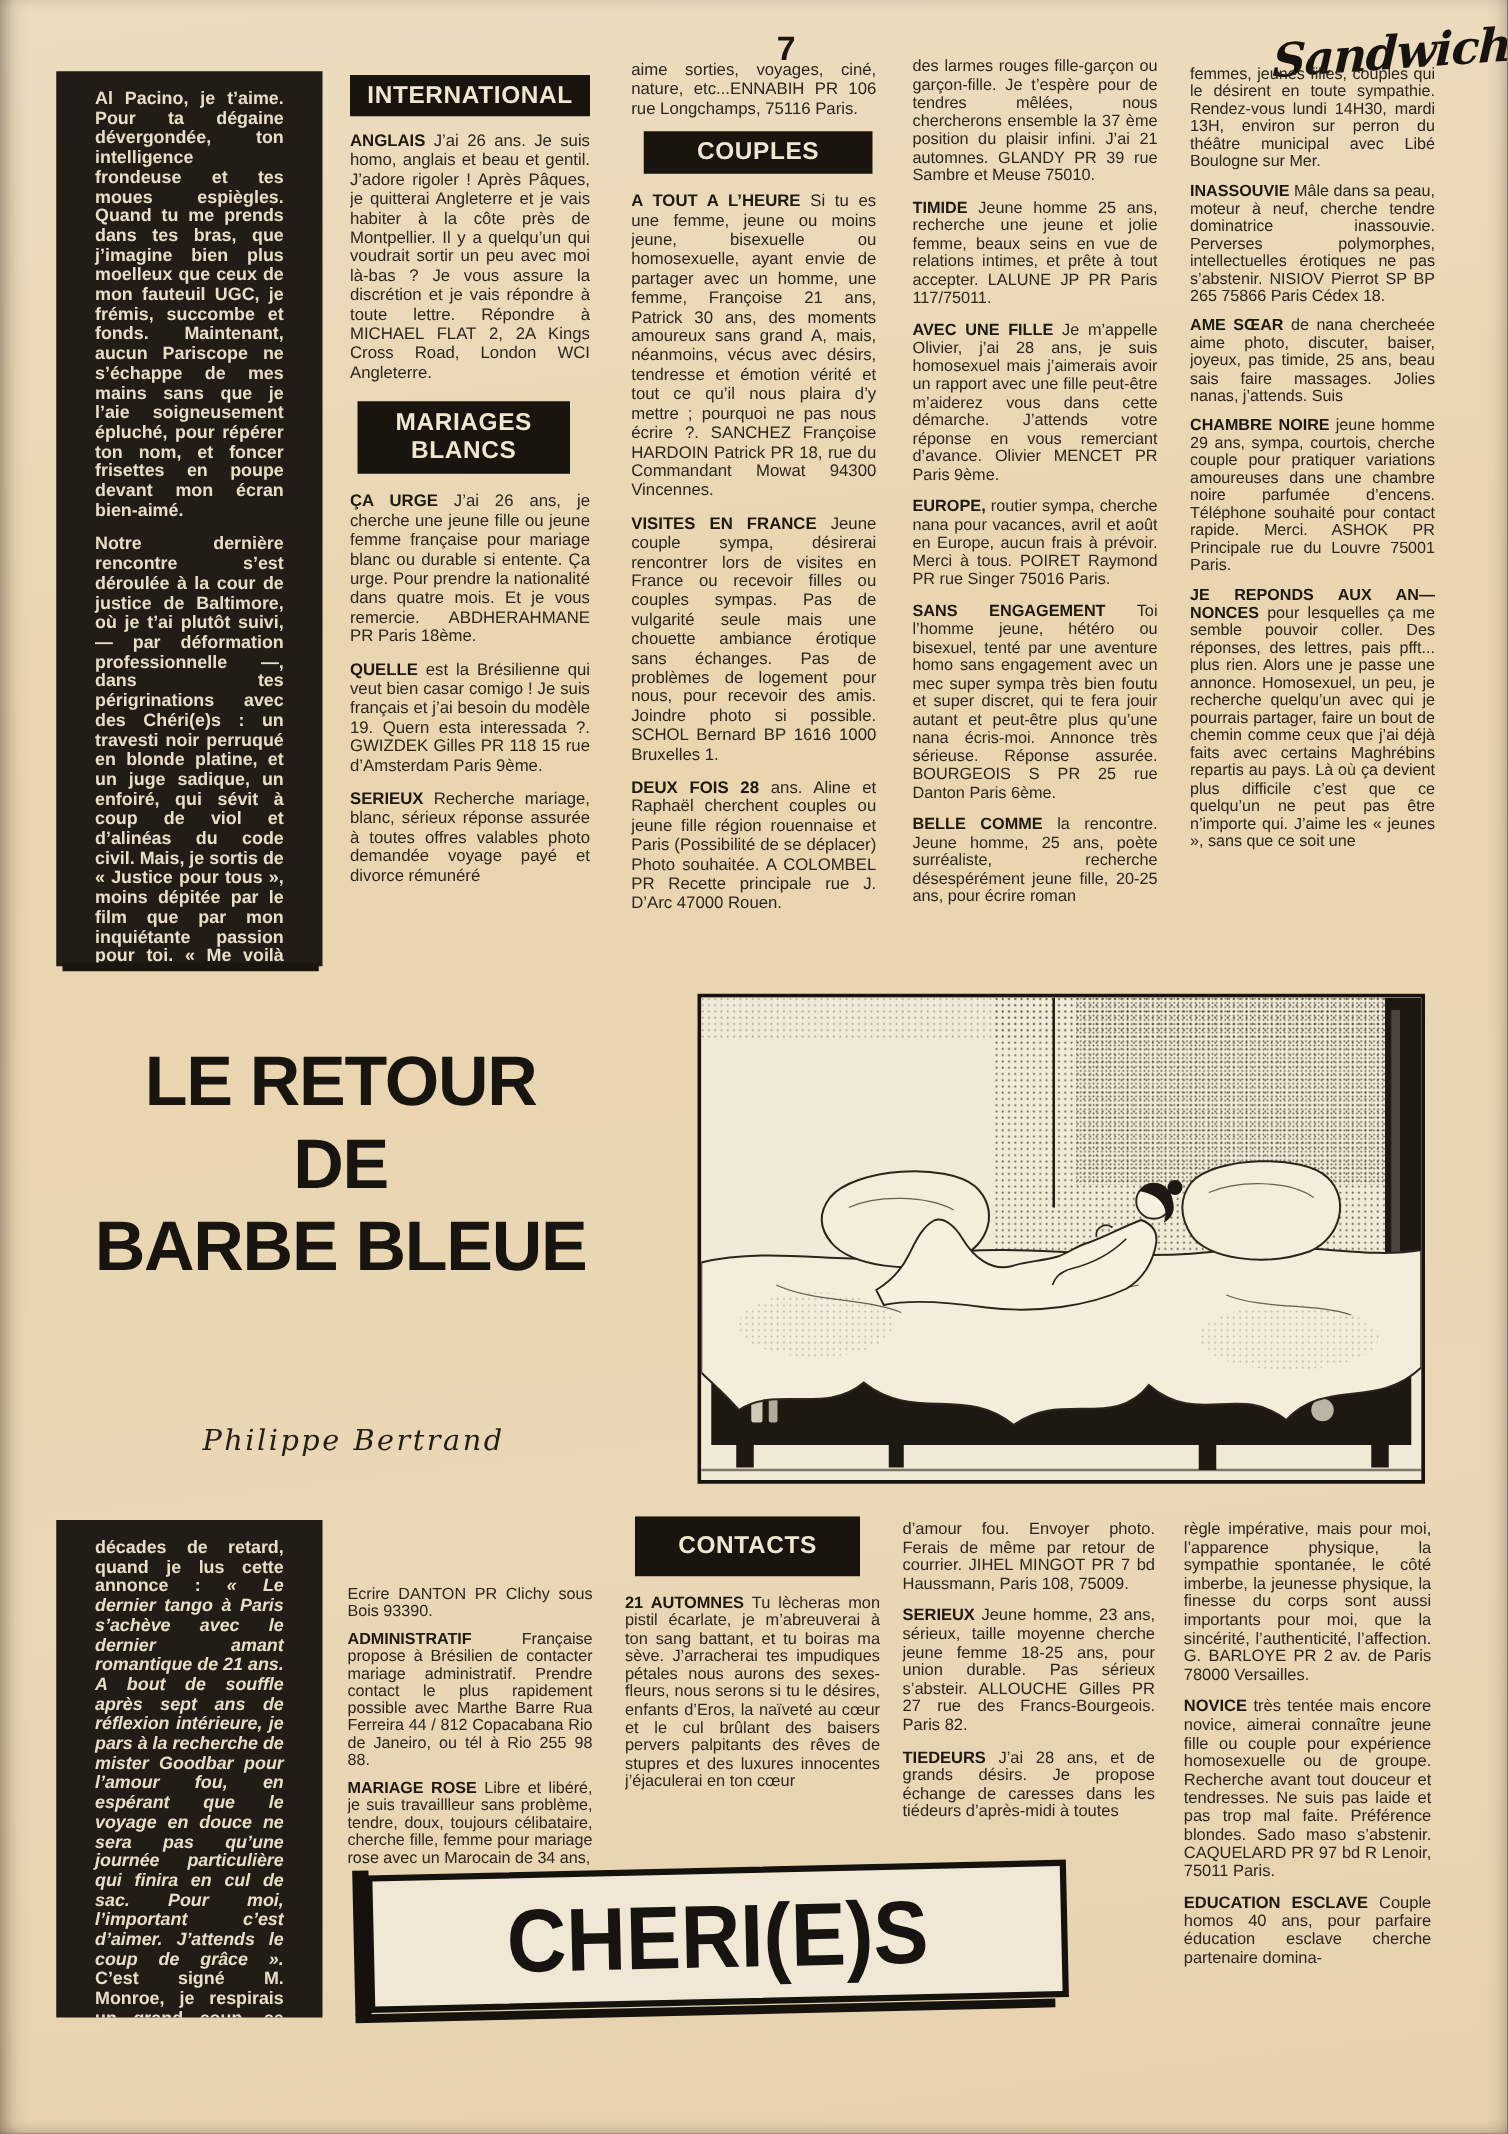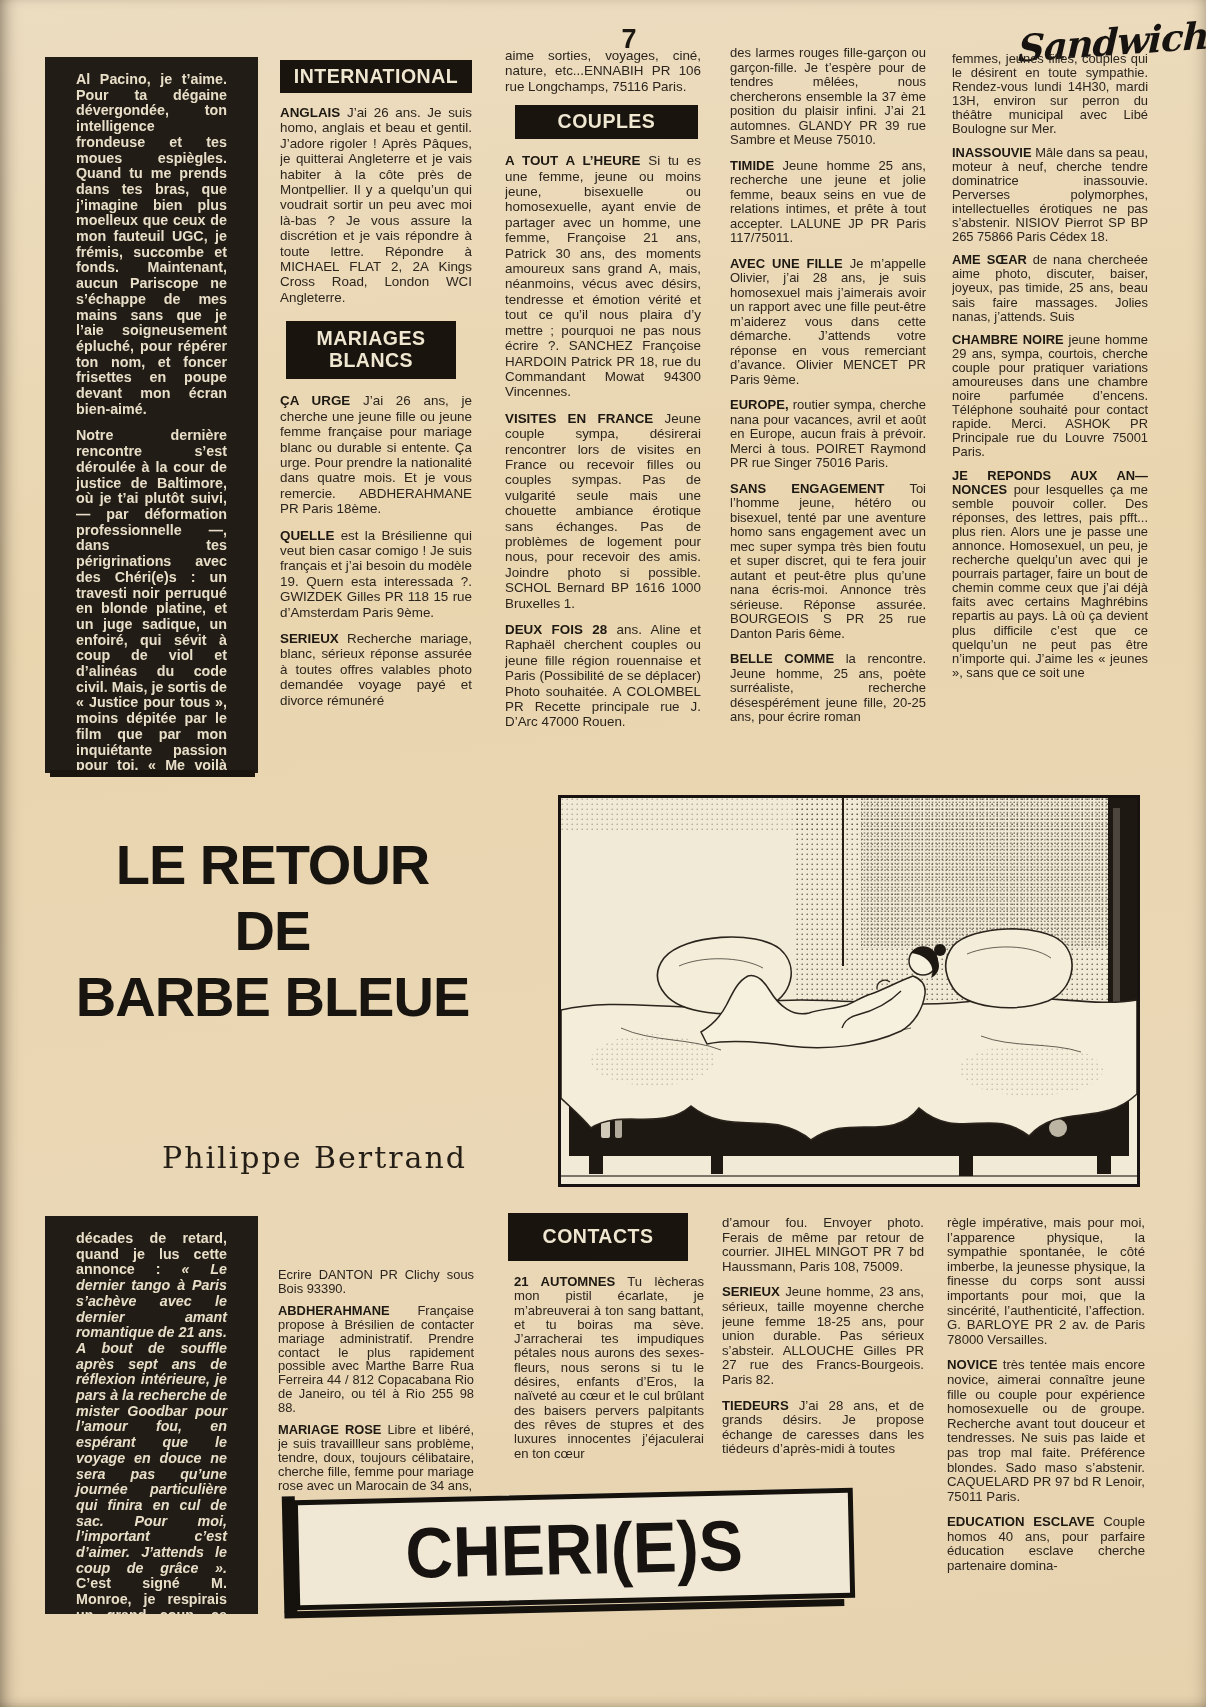--- a/index.html
+++ b/index.html
@@ -24,26 +24,26 @@
   
   .col{box-sizing:border-box;overflow:hidden;}
   .bar{background:#1a140e;color:#f0e7d1;font-weight:bold;font-size:19.5px;line-height:1.12;
     display:flex;align-items:center;justify-content:center;text-align:center;
     padding:5px 14px;box-sizing:border-box;letter-spacing:.5px;}
   .ad,.cont{font-size:13.4px;line-height:15.4px;margin:0 0 11px;text-align:justify;color:#2b251e;}
   .lead{font-weight:bold;color:#1d1811;}
   #col4 .ad,#col4 .cont{font-size:13px;line-height:14.5px;}
   #col5 .ad,#col5 .cont{font-size:12.9px;line-height:14.1px;margin-bottom:9px;}
   #bcol2 .ad,#bcol2 .cont{font-size:12.9px;line-height:13.9px;margin-bottom:8px;}
-  #bcol3 .ad{font-size:13.1px;line-height:14.3px;margin-left:14px;}
+  #bcol3 .ad{font-size:13.1px;line-height:14.3px;}
   #bcol4 .ad,#bcol4 .cont,#bcol5 .ad,#bcol5 .cont{font-size:13.2px;line-height:14.6px;}
   
   .feature-title{font-weight:bold;color:#181410;text-align:center;
     font-size:56px;line-height:66px;letter-spacing:-1px;}
-  .author{font-family:"DejaVu Serif",serif;font-size:30px;
+  .author{font-family:"DejaVu Serif",serif;font-style:italic;font-size:23px;
     color:#241e17;letter-spacing:2px;white-space:nowrap;}
   .illu{border:3px solid #181310;background:#f1ead6;box-sizing:border-box;}
   .illu svg{display:block;width:100%;height:100%;}
   
   .cheris{background:#f0e8d4;border:5px solid #15120e;box-sizing:border-box;
     display:flex;align-items:center;justify-content:center;
     transform:rotate(-1.3deg);}
   .cheris::before{content:"";position:absolute;left:-16px;top:-9px;bottom:-7px;width:13px;background:#15120e;}
   .cheris::after{content:"";position:absolute;left:-16px;right:6px;bottom:-13px;height:7px;background:#15120e;}
   .cheris-text{font-weight:bold;font-size:66px;letter-spacing:0px;color:#171310;transform:scaleY(1.08);white-space:nowrap;}
@@ -154,21 +154,21 @@
     </svg>
   </div>
 
   <div class="abs blackbox" style="left:45px;top:1216px;width:213px;height:398px;">
     <p style="margin-bottom:0;"><span>décades de retard, quand je lus cette annonce : </span><i>« Le dernier tango à Paris s’achève avec le dernier amant romantique de 21 ans. A bout de souffle après sept ans de réflexion intérieure, je pars à la recherche de mister Goodbar pour l’amour fou, en espérant que le voyage en douce ne sera pas qu’une journée particulière qui finira en cul de sac. Pour moi, l’important c’est d’aimer. J’attends le coup de grâce ».</i><span> C’est signé M. Monroe, je respirais un grand coup, ce n’était plus une après-midi de chien.</span></p>
     <p class="sig">MARTINE A.</p>
   </div>
 
   <div id="bcol2" class="abs col" style="left:278px;top:1268px;width:196px;height:290px;">
     <p class="cont">Ecrire DANTON PR Clichy sous Bois 93390.</p>
-    <p class="ad"><b class="lead">ABDHERAHMANE</b> <span>Française propose à Brésilien de contacter mariage administratif. Prendre contact le plus rapidement possible avec Marthe Barre Rua Ferreira 44 / 812 Copacabana Rio de Janeiro, ou tél à Rio 255 98 88.</span></p>
+    <p class="ad"><b class="lead">ADMINISTRATIF</b> <span>Française propose à Brésilien de contacter mariage administratif. Prendre contact le plus rapidement possible avec Marthe Barre Rua Ferreira 44 / 812 Copacabana Rio de Janeiro, ou tél à Rio 255 98 88.</span></p>
     <p class="ad"><b class="lead">MARIAGE ROSE</b> <span>Libre et libéré, je suis travaillleur sans problème, tendre, doux, toujours célibataire, cherche fille, femme pour mariage rose avec un Marocain de 34 ans,</span></p>
   </div>
 
   <div id="bcol3" class="abs col" style="left:500px;top:1213px;width:204px;height:300px;">
     <div class="bar" style="height:48px;margin:0 8px 14px;width:180px;">CONTACTS</div>
     <p class="ad"><b class="lead">21 AUTOMNES</b> <span>Tu lècheras mon pistil écarlate, je m’abreuverai à ton sang battant, et tu boiras ma sève. J’arracherai tes impudiques pétales nous aurons des sexes-fleurs, nous serons si tu le désires, enfants d’Eros, la naïveté au cœur et le cul brûlant des baisers pervers palpitants des rêves de stupres et des luxures innocentes j’éjaculerai en ton cœur</span></p>
   </div>
 
   <div id="bcol4" class="abs col" style="left:722px;top:1216px;width:202px;height:275px;">
     <p class="cont">d’amour fou. Envoyer photo. Ferais de même par retour de courrier. JIHEL MINGOT PR 7 bd Haussmann, Paris 108, 75009.</p>

